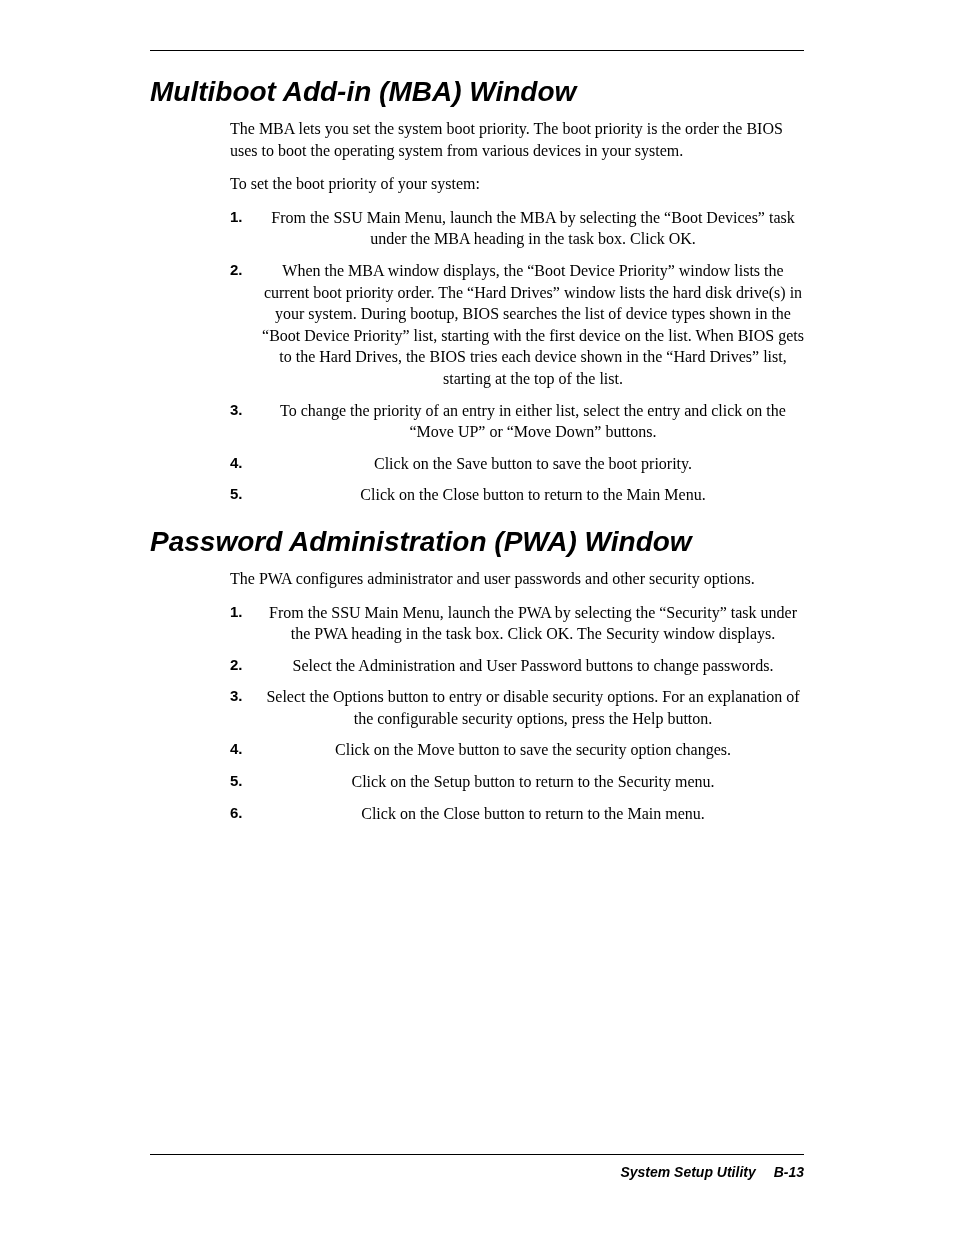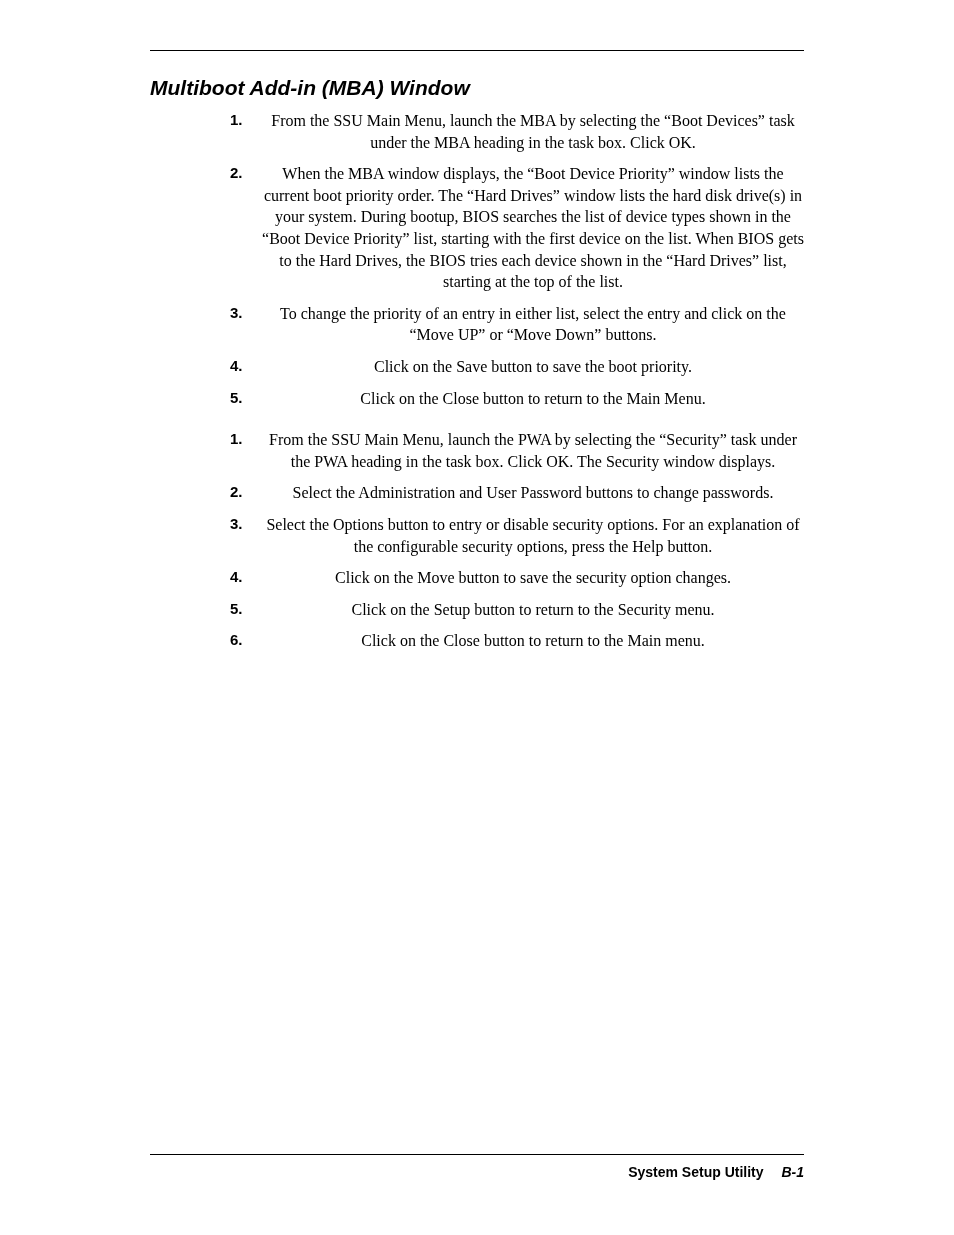--- a/index.html
+++ b/index.html
@@ -21,21 +21,21 @@
       padding: 0 150px 0 150px;
     }
     .top-rule {
       border-top: 1.5px solid #000;
       margin-bottom: 25px;
     }
     .section-heading {
       font-family: Arial, Helvetica, sans-serif;
       font-style: italic;
       font-weight: bold;
-      font-size: 21px;
+      font-size: 28px;
       margin-bottom: 10px;
       color: #000;
     }
     .body-block {
       padding-left: 80px;
     }
     .paragraph {
       font-size: 16px;
       line-height: 1.35;
       margin-bottom: 12px;
@@ -73,54 +73,59 @@
       border-top: 1.5px solid #000;
     }
     .footer {
       position: absolute;
       right: 150px;
       bottom: 55px;
       font-family: Arial, Helvetica, sans-serif;
       font-size: 14px;
     }
     .footer-title {
+      font-style: italic;
       font-weight: bold;
     }
     .footer-page {
       font-style: italic;
       font-weight: bold;
       margin-left: 14px;
     }
   </style>
 </head>
 <body>
 
 <div class="page">
   <div class="top-rule"></div>
 
   <h2 class="section-heading">Multiboot Add-in (MBA) Window</h2>
   <div class="body-block">
+    <p class="paragraph">The MBA lets you set the system boot priority. The boot priority is the order the BIOS uses to boot the operating system from various devices in your system.</p>
+    <p class="paragraph">To set the boot priority of your system:</p>
     <ol class="numbered">
       <li>From the SSU Main Menu, launch the MBA by selecting the “Boot Devices” task under the MBA heading in the task box. Click OK.</li>
       <li>When the MBA window displays, the “Boot Device Priority” window lists the current boot priority order. The “Hard Drives” window lists the hard disk drive(s) in your system. During bootup, BIOS searches the list of device types shown in the “Boot Device Priority” list, starting with the first device on the list. When BIOS gets to the Hard Drives, the BIOS tries each device shown in the “Hard Drives” list, starting at the top of the list.</li>
       <li>To change the priority of an entry in either list, select the entry and click on the “Move UP” or “Move Down” buttons.</li>
       <li>Click on the Save button to save the boot priority.</li>
       <li>Click on the Close button to return to the Main Menu.</li>
     </ol>
   </div>
 
+  <h2 class="section-heading">Password Administration (PWA) Window</h2>
   <div class="body-block">
+    <p class="paragraph">The PWA configures administrator and user passwords and other security options.</p>
     <ol class="numbered">
       <li>From the SSU Main Menu, launch the PWA by selecting the “Security” task under the PWA heading in the task box. Click OK. The Security window displays.</li>
       <li>Select the Administration and User Password buttons to change passwords.</li>
       <li>Select the Options button to entry or disable security options. For an explanation of the configurable security options, press the Help button.</li>
       <li>Click on the Move button to save the security option changes.</li>
       <li>Click on the Setup button to return to the Security menu.</li>
       <li>Click on the Close button to return to the Main menu.</li>
     </ol>
   </div>
 </div>
 
 <div class="bottom-rule"></div>
 <div class="footer">
   <span class="footer-title">System Setup Utility</span>
-  <span class="footer-page">B-1</span>
+  <span class="footer-page">B-13</span>
 </div>
 
 </body></html>

